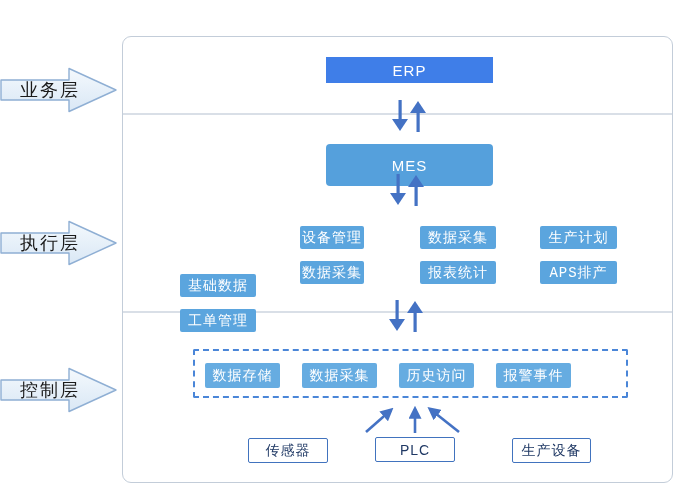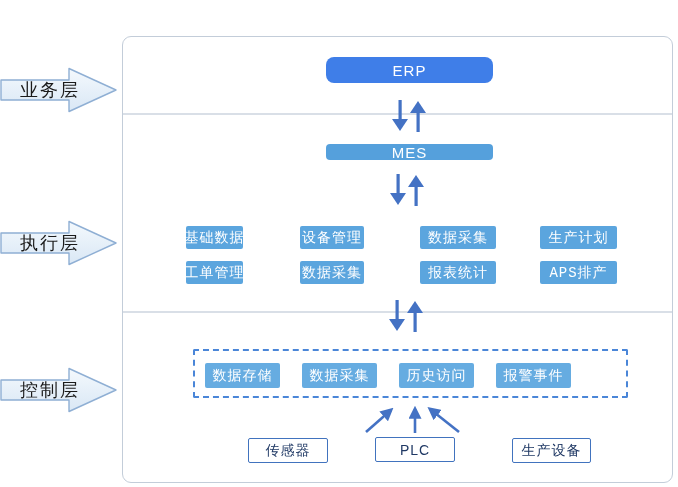--- a/index.html
+++ b/index.html
@@ -32,26 +32,26 @@
     fill:url(#layerGrad);
     stroke:var(--layer-arrow-border,#8fafd4); stroke-width:1.4;
     stroke-linejoin:round;
   }
 
   
   .box {
     position:absolute; display:flex; align-items:center; justify-content:center;
     color:#fff; white-space:nowrap;
   }
-  .erp { left:326px; top:57px;  width:167px; height:26px; background:var(--erp-fill,#3f7ee8); border-radius:8px; font-size:15px; letter-spacing:1px;text-align:right; }
-  .mes { left:326px; top:144px; width:167px; height:16px; background:var(--mes-fill,#55a0dc); border-radius:4px; font-size:15px; letter-spacing:1px; }
+  .erp { left:326px; top:57px;  width:167px; height:26px; background:var(--erp-fill,#3f7ee8); border-radius:0; font-size:15px; letter-spacing:1px;text-align:right; }
+  .mes { left:326px; top:144px; width:167px; height:42px; background:var(--mes-fill,#55a0dc); border-radius:4px; font-size:15px; letter-spacing:1px; }
 
   .module { height:23px; background:var(--module-fill,#5ba5de); border-radius:2px; font-size:14px; letter-spacing:1px; }
   .row1 { top:226px; } .row2 { top:261px; }
-  .c1 { left:186px; width:57px; }
+  .c1 { left:180px; width:76px;margin-top:48px; }
   .c2 { left:300px; width:64px; }
   .c3 { left:420px; width:76px; }
   .c4 { left:540px; width:77px;font-family:Liberation Mono, monospace; }
 
   
   .dashed-group {
     position:absolute; left:193px; top:349px; width:435px; height:49px;
     border:2px dashed var(--dashed-border,#4a86d8); border-radius:2px;
   }
   .control-strip { position:absolute; left:205px; top:363px; display:flex; gap:22px; }

